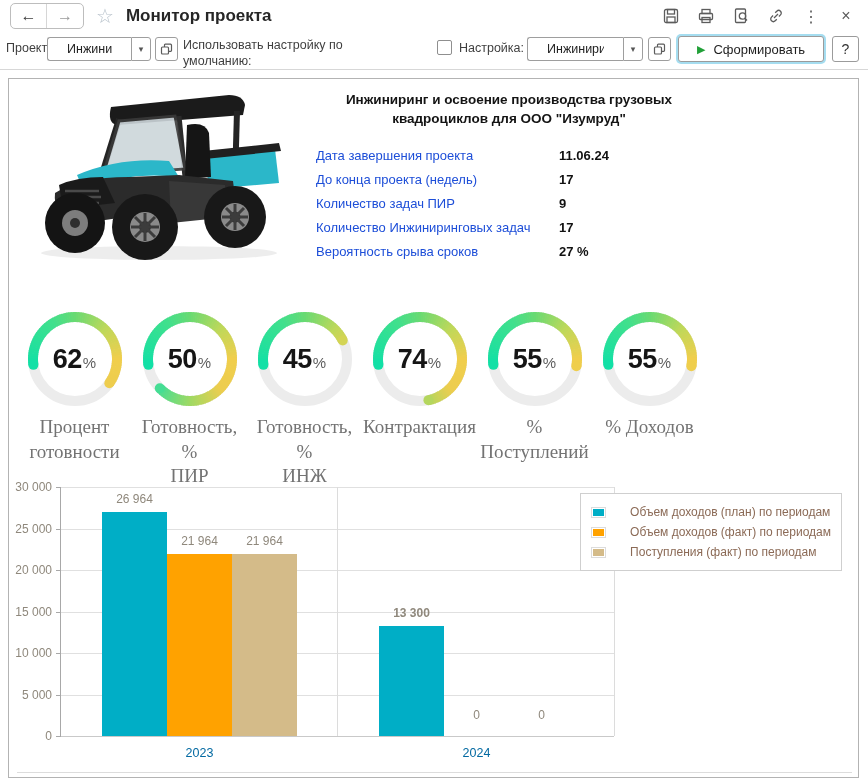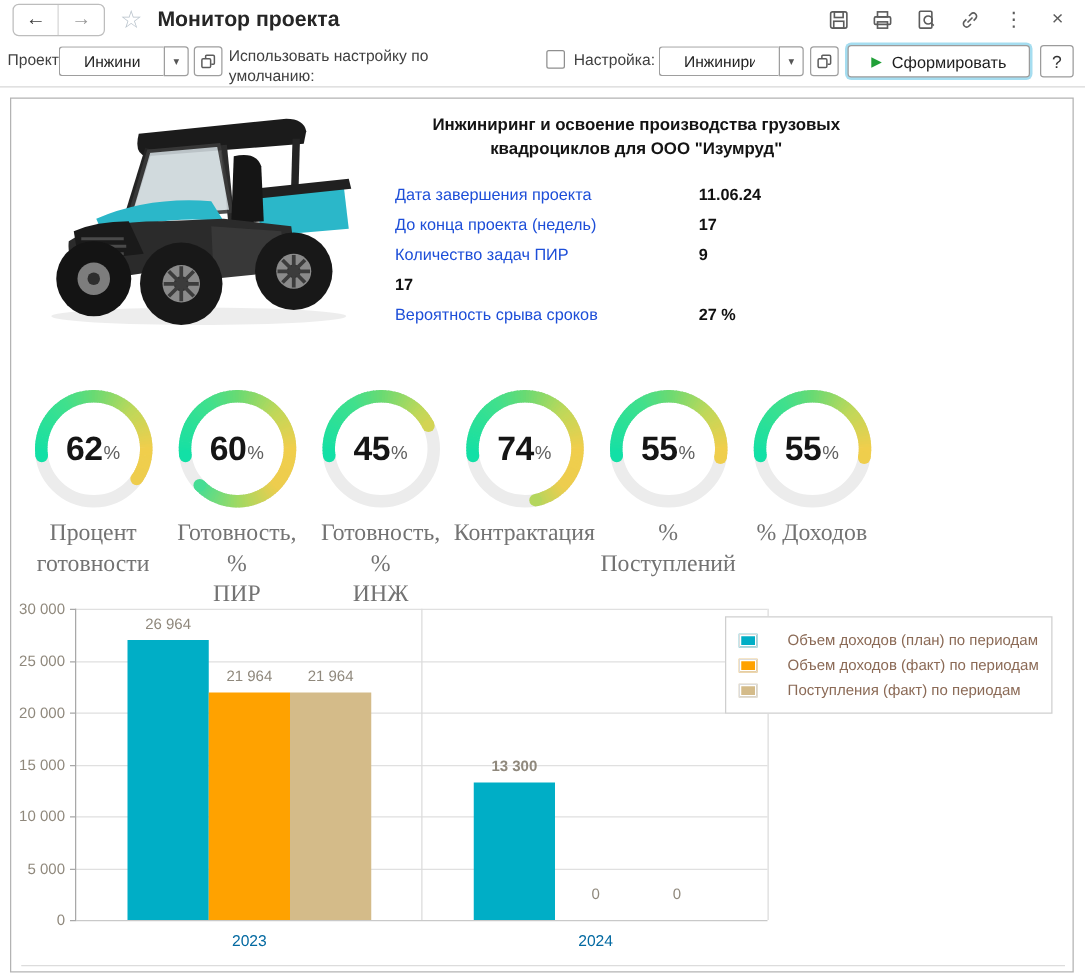--- a/index.html
+++ b/index.html
@@ -209,20 +209,21 @@
         </div>
         <div class="info-row">
           <span class="lbl">До конца проекта (недель)</span>
           <span class="val">17</span>
         </div>
         <div class="info-row">
           <span class="lbl">Количество задач ПИР</span>
           <span class="val">9</span>
         </div>
         <div class="info-row">
+          <span class="lbl">Количество Инжиниринговых задач</span>
           <span class="val">17</span>
         </div>
         <div class="info-row">
           <span class="lbl">Вероятность срыва сроков</span>
           <span class="val">27 %</span>
         </div>
       </div>
   </div>
 
   <div class="gauges">
@@ -425,21 +426,21 @@
             <path d="M 32.282194362992605 89.08379890007495 A 42 42 0 0 1 29.805589941661463 87.65681088042396" fill="none" stroke="rgb(100,220,131)" stroke-width="10"></path>
             <path d="M 30.36840085377773 88.00102662948872 A 42 42 0 0 1 27.96987331528835 86.44637878669846" fill="none" stroke="rgb(94,220,134)" stroke-width="10"></path>
             <path d="M 28.51389805422863 86.81957804731175 A 42 42 0 0 1 26.200021595844404 85.14153156305701" fill="none" stroke="rgb(88,220,137)" stroke-width="10"></path>
             <path d="M 26.72376902761402 85.54269142198633 A 42 42 0 0 1 24.50088582387174 83.74584570504086" fill="none" stroke="rgb(82,220,141)" stroke-width="10"></path>
             <path d="M 25.002920393165383 84.17386661099711 A 42 42 0 0 1 22.877123212415853 82.26314669057388" fill="none" stroke="rgb(76,221,144)" stroke-width="10"></path>
             <path d="M 23.356068877375037 82.71685546800514 A 42 42 0 0 1 21.787728385776667 81.1756515592779" fill="none" stroke="rgb(71,221,146)" stroke-width="10"></path>
             <circle cx="10.408741112854052" cy="57.84527024032276" r="5" fill="rgb(18,224,166)"></circle>
             <circle cx="21.787728385776667" cy="81.1756515592779" r="5" fill="rgb(69,221,148)"></circle>
           </svg>
           <div class="gauge-val">
-            <span class="num">60</span>
+            <span class="num">50</span>
             <span class="pct">%</span>
           </div>
         </div>
         <div class="gauge-cap">Готовность, %
 ПИР</div>
       </div>
       <div class="gauge">
         <div class="donut">
           <svg width="104" height="104">
             <circle cx="52" cy="52" r="42" fill="none" stroke="#ececec" stroke-width="10"></circle>

